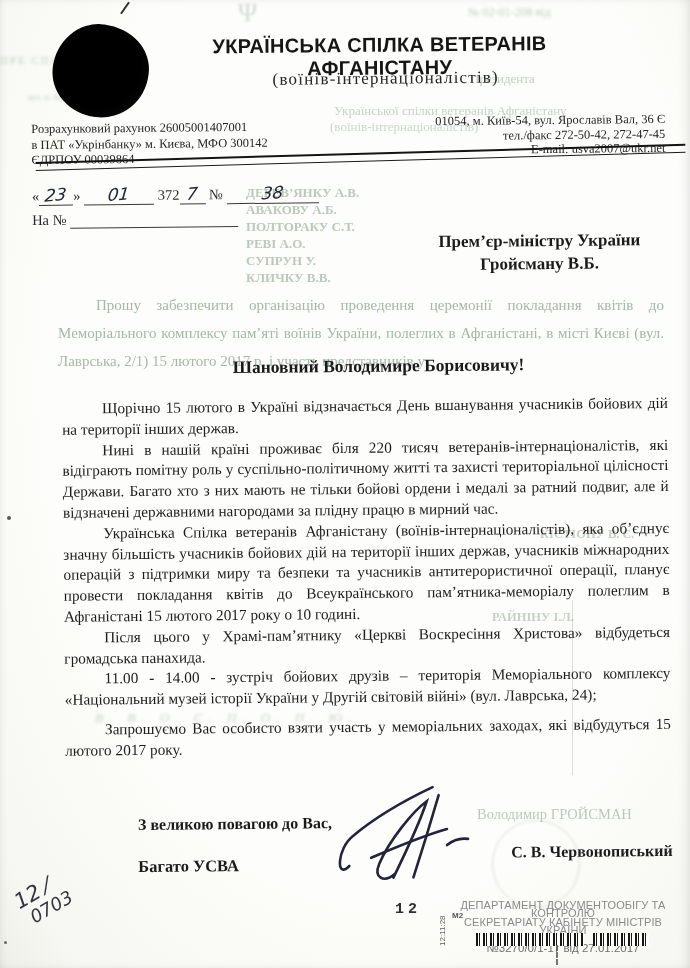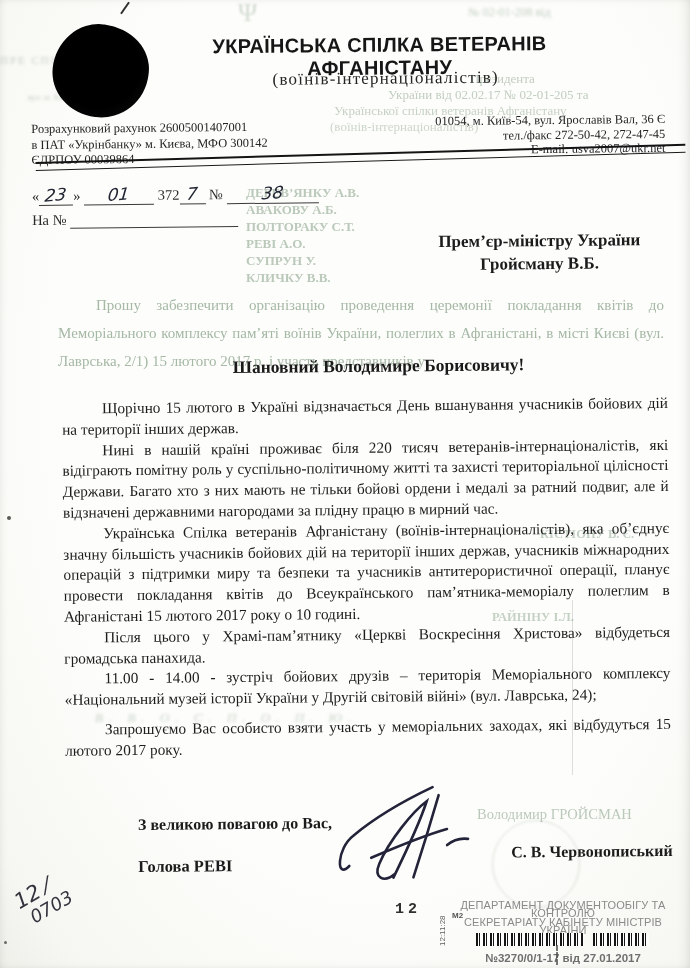--- a/index.html
+++ b/index.html
@@ -45,21 +45,21 @@
   .body-text p.gap{margin-top:9px;}
   
   .regards{left:130px;top:814px;font-weight:bold;font-size:16px;color:#1b1b1b;}
   .position{left:130px;top:855px;font-weight:bold;font-size:16.5px;color:#1b1b1b;}
   .signer{left:503px;top:845px;font-weight:bold;font-size:16px;color:#1b1b1b;white-space:nowrap;}
   .sig-svg{left:325px;top:786px;}
   
   .reg-stamp{left:458px;top:901px;width:210px;text-align:center;
     font-family:"Liberation Sans","DejaVu Sans",sans-serif;color:#8a8a8a;}
   .reg-stamp .s1{font-size:11px;line-height:8.4px;letter-spacing:.1px;}
-  .reg-stamp .s3{font-size:11.5px;color:#6f6f6f;margin-top:17px;font-weight:bold;}
+  .reg-stamp .s3{font-size:11.5px;color:#6f6f6f;margin-top:7px;}
   .barcode-row{left:476px;top:933px;width:175px;height:13px;display:flex;gap:9px;}
   .barcode{height:13px;background:repeating-linear-gradient(90deg,
      #151515 0 2px,#fdfdfb 2px 3px,#151515 3px 4px,#fdfdfb 4px 7px,
      #151515 7px 9px,#fdfdfb 9px 10px,#151515 10px 11px,#fdfdfb 11px 14px);}
   .bc1{width:108px;} .bc2{width:56px;}
   .page-num{left:395px;top:901px;font-family:Liberation Mono, monospace;
     font-weight:bold;font-size:15px;letter-spacing:4px;color:#303030;}
   .scan-time{left:438px;top:894px;height:52px;writing-mode:vertical-rl;transform:rotate(180deg);
     font-family:"Liberation Sans",sans-serif;font-size:8px;color:#5f5f5f;}
   .scan-code{left:452px;top:911px;font-family:"Liberation Sans",sans-serif;
@@ -100,21 +100,20 @@
 </head>
 <body>
 
 <div class="page">
 
   <div class="abs bt bt-frag bt-top">№ 02-01-208 від</div>
   <div class="abs bt bt-trident">Ψ</div>
   <div class="abs bt bt-frag bt-left1">ПРЕ  СПІ  АФГ</div>
   <div class="abs bt bt-frag bt-left2">вул.  м. Київ  тел./факс (044)</div>
   <div class="abs bt bt-pres1">Президента</div>
-  <div class="abs bt bt-pres2">України від 02.02.17 № 02-01-205 та</div>
   <div class="abs bt bt-pres3">Української спілки ветеранів Афганістану</div>
   <div class="abs bt bt-pres4">(воїнів-інтернаціоналістів)</div>
   <div class="abs bt bt-names">
     <div>ДЕРЕВ’ЯНКУ А.В.</div>
     <div>АВАКОВУ А.Б.</div>
     <div>ПОЛТОРАКУ С.Т.</div>
     <div>РЕВІ А.О.</div>
     <div>СУПРУН У.</div>
     <div>КЛИЧКУ В.В.</div>
   </div>
@@ -169,21 +168,21 @@
     <div class="abs body-text">
       <p>Щорічно 15 лютого в Україні відзначається День вшанування учасників бойових дій на території інших держав.</p>
       <p>Нині в нашій країні проживає біля 220 тисяч ветеранів-інтернаціоналістів, які відіграють помітну роль у суспільно-політичному житті та захисті територіальної цілісності Держави. Багато хто з них мають не тільки бойові ордени і медалі за ратний подвиг, але й відзначені державними нагородами за плідну працю в мирний час.</p>
       <p>Українська Спілка ветеранів Афганістану (воїнів-інтернаціоналістів), яка об’єднує значну більшість учасників бойових дій на території інших держав, учасників міжнародних операцій з підтримки миру та безпеки та учасників антитерористичної операції, планує провести  покладання квітів до Всеукраїнського пам’ятника-меморіалу полеглим в Афганістані 15 лютого 2017 року о 10 годині.</p>
       <p>Після цього у Храмі-пам’ятнику «Церкві Воскресіння Христова» відбудеться громадська панахида.</p>
       <p>11.00 - 14.00 - зустріч бойових друзів – територія Меморіального комплексу «Національний музей  історії України у Другій світовій війні» (вул. Лаврська,  24);</p>
       <p class="gap">Запрошуємо Вас особисто взяти участь у меморіальних заходах, які відбудуться 15 лютого 2017 року.</p>
     </div>
 
     <div class="abs regards">З великою повагою до Вас,</div>
-    <div class="abs position">Голова РЕВІ</div>
+    <div class="abs position">Багато УСВА</div>
     <div class="abs signer">С. В. Червонописький</div>
 
     <svg class="abs sig-svg" width="150" height="104" viewBox="0 0 150 104">
       <g fill="none" stroke="#23233a" stroke-width="2.6" stroke-linecap="round">
         <path d="M16,80 C2,94 4,62 20,50 C42,32 74,14 100,2"></path>
         <path d="M62,88 C50,98 40,92 46,78 C56,55 80,26 94,16 C86,40 70,72 60,92"></path>
         <path d="M38,72 C62,62 92,50 114,44"></path>
         <path d="M80,92 C90,62 100,30 106,10"></path>
         <path d="M114,60 C120,55 128,53 135,54"></path>
       </g>

